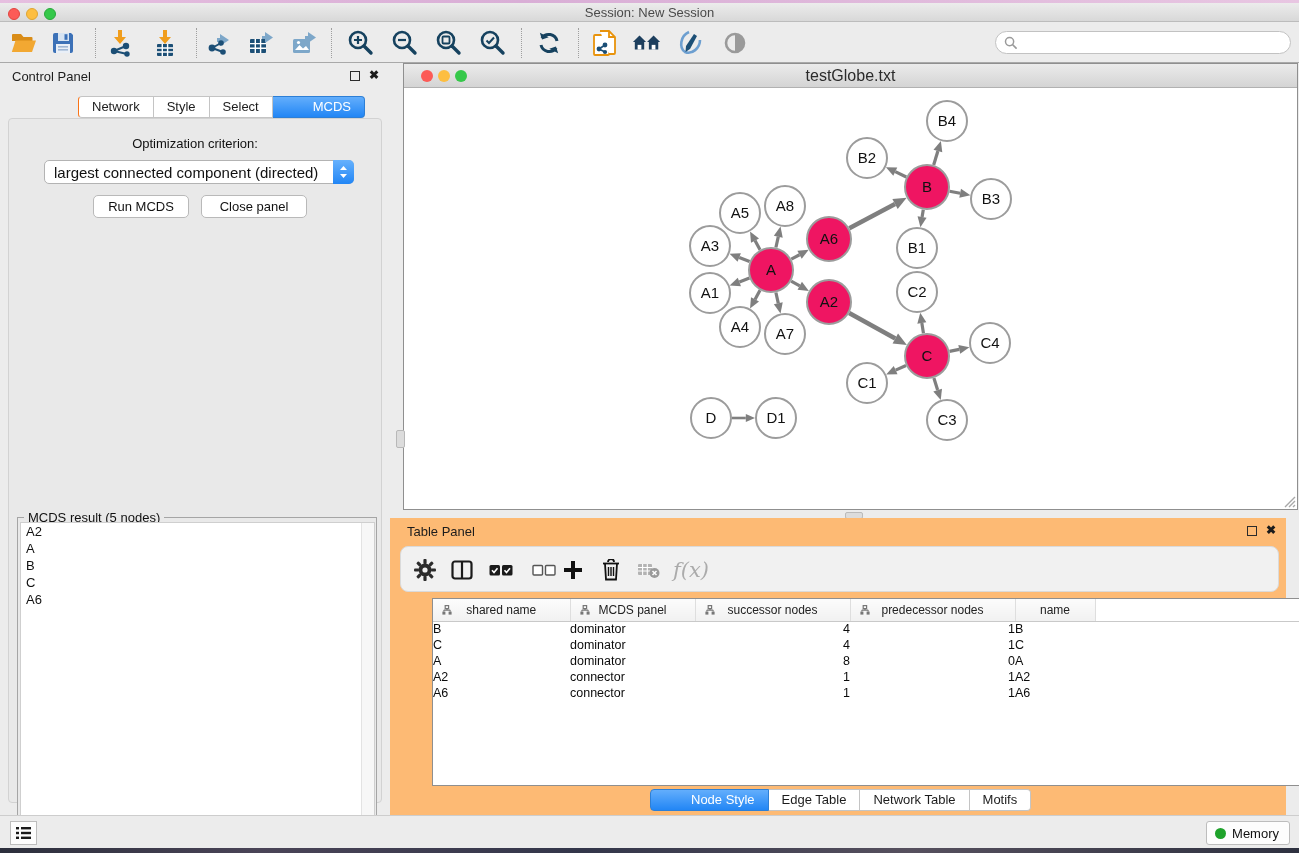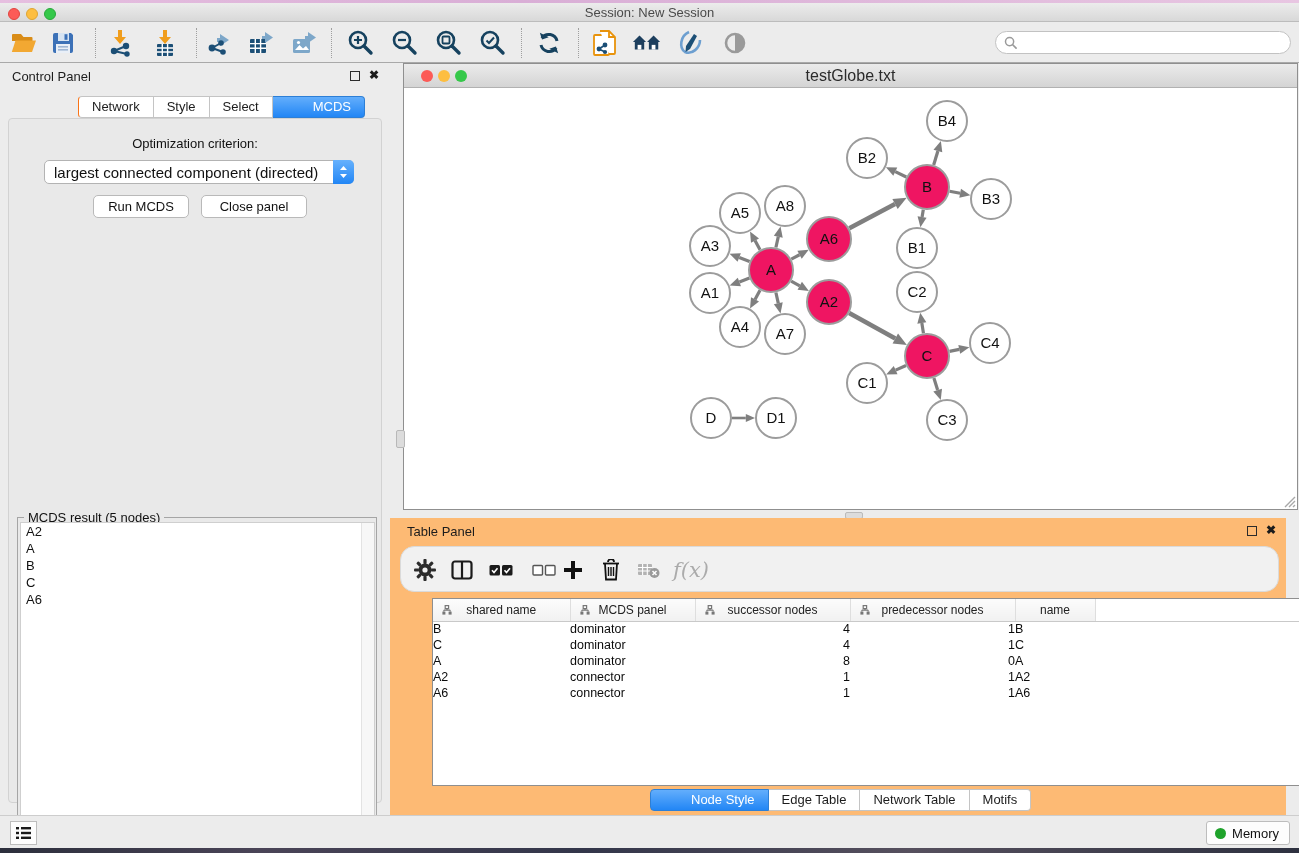--- a/index.html
+++ b/index.html
@@ -69,21 +69,21 @@
   .nt-red { left:17px; background:#fc5b57; } .nt-yellow { left:34px; background:#fdbe41; } .nt-green { left:51px; background:#35c84a; }
   .net-canvas { position:absolute; left:0; top:25px; width:893px; height:420px; background:#fff; }
   .resize-grip { position:absolute; right:1px; bottom:1px; width:14px; height:14px; }
   .pane-handle-v { position:absolute; left:396px; top:430px; width:9px; height:18px; background:#dcdcdc; border:1px solid #b8b8b8; border-radius:2px; }
   .pane-handle-h { position:absolute; left:845px; top:512px; width:18px; height:7px; background:#dcdcdc; border:1px solid #bbb; border-radius:2px; }
 
   
   .table-panel { left:390px; top:518px; width:896px; height:297px; background:#fdba74; }
   .tp-float { right:29px; } .tp-close { right:10px; }
   .tp-toolbar { position:absolute; left:10px; top:28px; width:879px; height:46px; background:#f1f1f1;
-    border:1px solid #dadada; border-radius:14px; }
+    border:1px solid #dadada; border-radius:8px; }
   .tp-tool { position:absolute; top:9px; height:28px; display:flex; align-items:center; justify-content:center; }
   .fx-label { font-family:"DejaVu Serif", serif; font-style:italic; font-size:21px; color:#ababab; }
   .node-table { position:absolute; left:10px; top:80px; width:879px; height:188px; background:#fff; border:1px solid #8f8f8f; overflow:hidden;margin-left:32px; }
   .nt-table { border-collapse:collapse; table-layout:fixed; width:879px; }
   .nt-table th { height:22px; background:linear-gradient(#fcfcfc,#f1f1f1); border-bottom:1px solid #c9c9c9;
     border-right:1px solid #dedede; font-weight:normal; font-size:12px; color:#222; position:relative; }
   .nt-table th .th-icon { position:absolute; left:9px; top:6px; }
   .nt-table th.no-border { border-right:none; background:#fff; }
   .nt-table td { font-size:12.5px; color:#0b0b0b; height:16px; padding:0; white-space:nowrap; }
   .td-l { padding-left:10px; text-align:left; }

